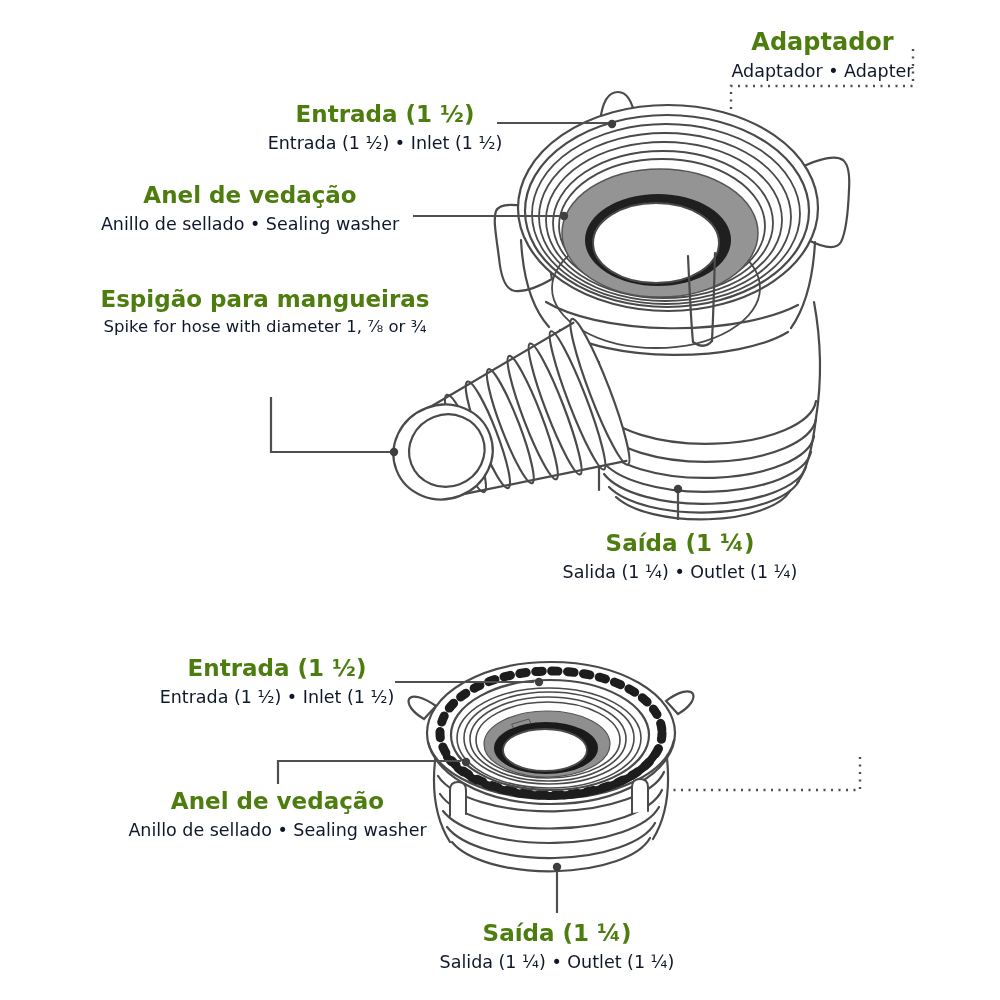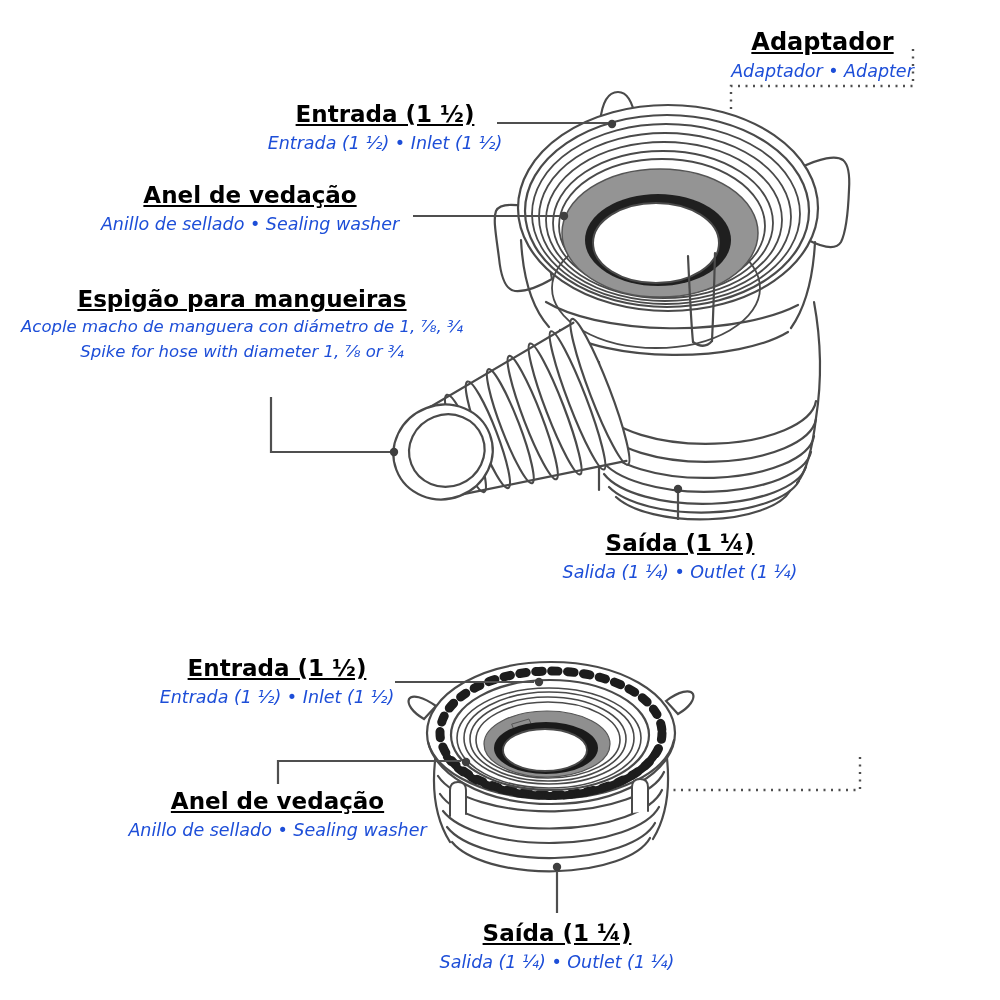--- a/index.html
+++ b/index.html
@@ -5,23 +5,23 @@
   html,body{margin:0;padding:0;background:#ffffff;}
   #canvas{
     position:relative;
     width:1000px;height:1000px;
     background:#ffffff;
     font-family:"DejaVu Sans","Liberation Sans",sans-serif;
     overflow:hidden;
   }
   #art{position:absolute;left:0;top:0;z-index:1;}
   .callout{position:absolute;text-align:center;z-index:2;}
-  .t1{font-size:23px;font-weight:700;color:#000000;line-height:1.25;text-decoration:underline;}
+  .t1{font-size:23px;font-weight:700;color:#4d7c0f;line-height:1.25;}
   .t1.big{font-size:24px;}
-  .t2{font-size:17.5px;font-weight:400;color:#1d4ed8;line-height:1.35;margin-top:3px;font-style:italic;}
+  .t2{font-size:17.5px;font-weight:400;color:#0f172a;line-height:1.35;margin-top:3px;}
   .t2.tight{margin-top:1px;line-height:1.45;font-size:16.5px;}
 </style>
 </head>
 <body>
 
 <div id="canvas">
 
   <svg id="art" width="1000" height="1000" viewBox="0 0 1000 1000">
 
     <g stroke="#4a4a4a" stroke-width="2.2" fill="none" stroke-linecap="round">
@@ -169,23 +169,22 @@
   <div class="callout" style="left:235px;top:100px;width:300px">
     <div class="t1">Entrada (1 ½)</div>
     <div class="t2">Entrada (1 ½) • Inlet (1 ½)</div>
   </div>
 
   <div class="callout" style="left:85px;top:181px;width:330px">
     <div class="t1">Anel de vedação</div>
     <div class="t2">Anillo de sellado •  Sealing washer</div>
   </div>
 
-  <div class="callout" style="left:7px;top:285px;width:470px">
+  <div class="callout" style="left:30px;top:285px;width:470px">
     <div class="t1">Espigão para mangueiras</div>
-    <div class="t2 tight">Acople macho de manguera con diámetro de 1, ⅞, ¾</div>
     <div class="t2 tight">Spike for hose with diameter 1, ⅞ or ¾</div>
   </div>
 
   <div class="callout" style="left:530px;top:529px;width:300px">
     <div class="t1">Saída (1 ¼)</div>
     <div class="t2">Salida (1 ¼) • Outlet (1 ¼)</div>
   </div>
 
   <div class="callout" style="left:127px;top:654px;width:300px">
     <div class="t1">Entrada (1 ½)</div>

